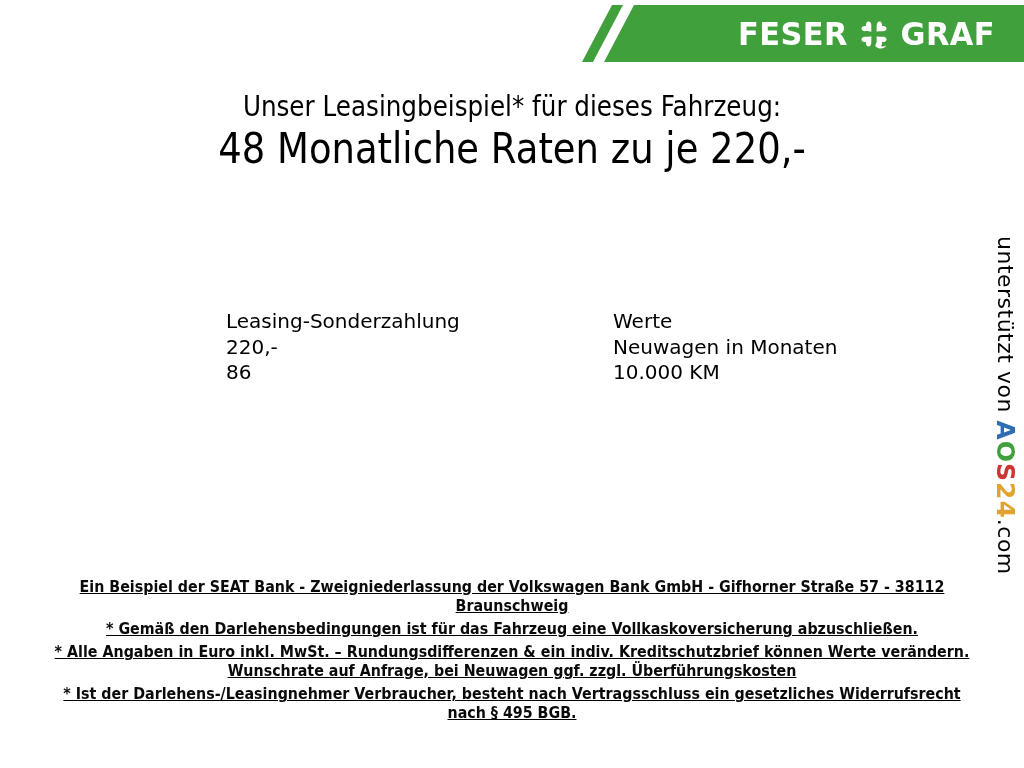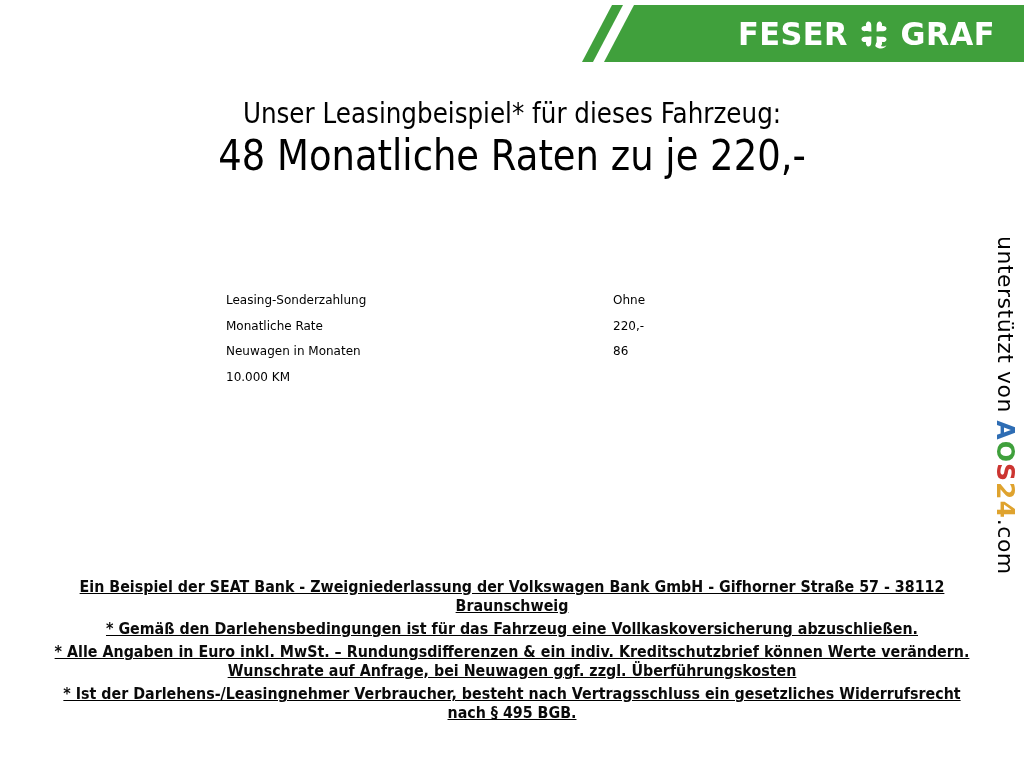--- a/index.html
+++ b/index.html
@@ -18,30 +18,30 @@
     position:absolute;inset:0;background:var(--brand-green,#40a03c);
     clip-path:polygon(64px 0,100% 0,100% 100%,34px 100%);
     display:flex;align-items:center;justify-content:flex-end;
     padding-right:26px;box-sizing:border-box;color:#fff;
   }
   .brand-name{font-size:32px;font-weight:bold;letter-spacing:.5px;transform:scaleX(.95);}
   .clover{width:38px;height:38px;margin:0 5px;}
   .vehicle-code{font-size:23px;font-weight:600;letter-spacing:.5px;margin-left:2px;}
 
   
-  .headline{position:absolute;left:0;top:90px;width:100%;text-align:center;margin-top:7px;}
+  .headline{position:absolute;left:0;top:90px;width:100%;text-align:center;}
   .headline-inner{transform:scaleX(.88);transform-origin:50% 0;}
   .headline-line1{font-size:28px;line-height:34px;font-weight:500;}
   .headline-line2{font-size:42px;line-height:50px;font-weight:500;}
 
   
   .lease-table{
-    position:absolute;left:226px;top:288px;
+    position:absolute;left:226px;top:309px;
     display:grid;grid-template-columns:387px auto;
-    font-size:12px;line-height:25.6px;
+    font-size:20px;line-height:25.6px;
   }
 
   
   .vertical-strip{
     position:absolute;top:236px;right:4px;
     writing-mode:vertical-rl;
     font-size:22px;letter-spacing:.5px;white-space:nowrap;
   }
   .aos-brand{font-weight:bold;font-size:25px;letter-spacing:1px;}
 
@@ -77,22 +77,21 @@
 
   <div class="headline">
     <div class="headline-inner">
       <div class="headline-line1">Unser Leasingbeispiel* für dieses Fahrzeug:</div>
       <div class="headline-line2">48 Monatliche Raten zu je 220,-</div>
     </div>
   </div>
 
   <div class="lease-table">
     <div>Leasing-Sonderzahlung</div>
-    <div>Ohne</div>
-    <div>Monatliche Rate</div>
+    <div>Werte</div>
     <div>220,-</div>
     <div>Neuwagen in Monaten</div>
     <div>86</div>
     <div>10.000 KM</div>
   </div>
 
   <div class="vertical-strip">
     <span>unterstützt von </span><span class="aos-brand"><span style="color:#2e6db4">A</span><span style="color:#3fa03c">O</span><span style="color:#cc3531">S</span><span style="color:#dfa32e">2</span><span style="color:#dfa32e">4</span></span><span>.com</span>
   </div>
 

